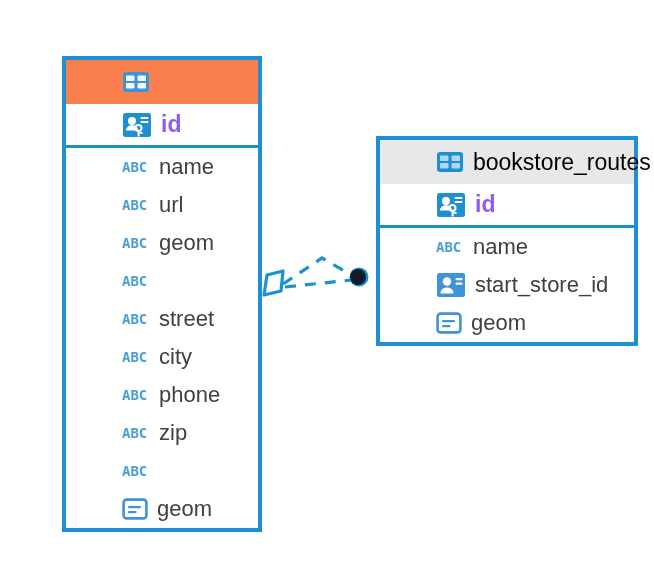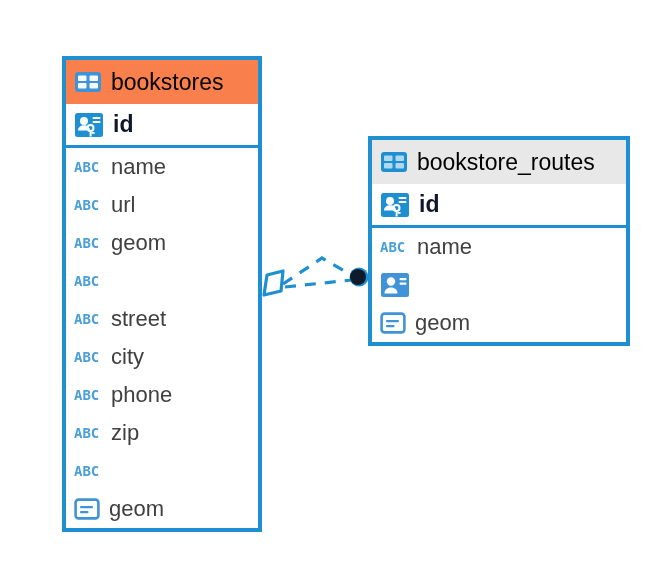--- a/index.html
+++ b/index.html
@@ -47,21 +47,21 @@
     box-sizing: border-box;
     height: 44px;
     padding-left: 8px;
     gap: 9px;
     border-bottom: 3px solid #1e90d2;
     background: #ffffff;
   }
   .pk-row .field-label {
     font-size: 23px;
     font-weight: bold;
-    color: #0f172a;
+    color: #8b5cf6;
     line-height: 1;
   }
 
   .field-row {
     display: flex;
     align-items: center;
     box-sizing: border-box;
     height: 38px;
     padding-left: 8px;
     gap: 9px;
@@ -75,20 +75,21 @@
   }
 
   .fields-wrap { background: #ffffff; }
 
   
   .icon {
     flex: 0 0 auto;
     display: inline-flex;
     justify-content: center;
     line-height: 0;
+    margin-left: 48px;
   }
   .icon-table  { width: 28px; height: 24px; }
   .icon-key    { width: 30px; height: 28px; }
   .icon-fk     { width: 30px; height: 26px; }
   .icon-abc    { width: 28px; height: 16px; }
   .icon-geom   { width: 26px; height: 22px; }
 
   
   #connector {
     position: absolute;
@@ -107,21 +108,20 @@
   <div class="entity-header orange">
     <span class="icon icon-table">
       <svg viewBox="0 0 28 24" width="28" height="24" aria-hidden="true">
         <rect x="1" y="2" width="26" height="20" rx="3" fill="#3f93d6"></rect>
         <rect x="4" y="5.5" width="8.5" height="5.5" rx="1" fill="#ffffff" opacity="0.95"></rect>
         <rect x="15.5" y="5.5" width="8.5" height="5.5" rx="1" fill="#ffffff" opacity="0.95"></rect>
         <rect x="4" y="13" width="8.5" height="5.5" rx="1" fill="#ffffff" opacity="0.95"></rect>
         <rect x="15.5" y="13" width="8.5" height="5.5" rx="1" fill="#ffffff" opacity="0.95"></rect>
       </svg>
     </span>
-    <span class="entity-title">bookstores</span>
   </div>
 
   <div class="pk-row">
     <span class="icon icon-key">
       <svg viewBox="0 0 30 28" width="30" height="28" aria-hidden="true">
         <rect x="1" y="2" width="28" height="24" rx="2.5" fill="#1e90d2"></rect>
         <circle cx="10" cy="10" r="4" fill="#ffffff"></circle>
         <path d="M4 19.5c0-3.2 2.8-5.2 6-5.2s6 2 6 5.2z" fill="#ffffff"></path>
         <rect x="18.5" y="6" width="8" height="2" rx="1" fill="#ffffff"></rect>
         <rect x="18.5" y="10" width="8" height="2" rx="1" fill="#ffffff"></rect>
@@ -211,21 +211,21 @@
             <rect x="1.6" y="1.6" width="22.8" height="18.8" rx="3" fill="#ffffff" stroke="#3f93d6" stroke-width="2.6"></rect>
             <rect x="6" y="8" width="13" height="2.2" rx="1" fill="#3f93d6"></rect>
             <rect x="6" y="13" width="8.5" height="2.2" rx="1" fill="#3f93d6"></rect>
           </svg>
         </span>
         <span class="field-label">geom</span>
       </div>
     </div>
 </div>
 
-<div class="entity" id="entity-bookstore-routes" style="left:368px; top:136px; width:262px;">
+<div class="entity" id="entity-bookstore-routes" style="left:376px; top:136px; width:262px;">
 
   <div class="entity-header grey">
     <span class="icon icon-table">
       <svg viewBox="0 0 28 24" width="28" height="24" aria-hidden="true">
         <rect x="1" y="2" width="26" height="20" rx="3" fill="#1e90d2"></rect>
         <rect x="4" y="5.5" width="8.5" height="5.5" rx="1" fill="#ffffff" opacity="0.65"></rect>
         <rect x="15.5" y="5.5" width="8.5" height="5.5" rx="1" fill="#ffffff" opacity="0.65"></rect>
         <rect x="4" y="13" width="8.5" height="5.5" rx="1" fill="#ffffff" opacity="0.65"></rect>
         <rect x="15.5" y="13" width="8.5" height="5.5" rx="1" fill="#ffffff" opacity="0.65"></rect>
       </svg>
@@ -262,20 +262,21 @@
       <div class="field-row">
         <span class="icon icon-fk">
           <svg viewBox="0 0 30 26" width="30" height="26">
             <rect x="1" y="1" width="28" height="24" rx="2.5" fill="#3f93d6"></rect>
             <circle cx="11" cy="9.5" r="4.2" fill="#ffffff"></circle>
             <path d="M4.5 21.5c0-3.6 2.9-5.9 6.5-5.9s6.5 2.3 6.5 5.9z" fill="#ffffff"></path>
             <rect x="19.5" y="6" width="7" height="2.2" rx="1" fill="#ffffff"></rect>
             <rect x="19.5" y="10.5" width="7" height="2.2" rx="1" fill="#ffffff"></rect>
           </svg>
         </span>
+        <span class="field-label">start_store_id</span>
       </div>
       <div class="field-row">
         <span class="icon icon-geom">
           <svg viewBox="0 0 26 22" width="26" height="22">
             <rect x="1.6" y="1.6" width="22.8" height="18.8" rx="3" fill="#ffffff" stroke="#3f93d6" stroke-width="2.6"></rect>
             <rect x="6" y="8" width="13" height="2.2" rx="1" fill="#3f93d6"></rect>
             <rect x="6" y="13" width="8.5" height="2.2" rx="1" fill="#3f93d6"></rect>
           </svg>
         </span>
         <span class="field-label">geom</span>

